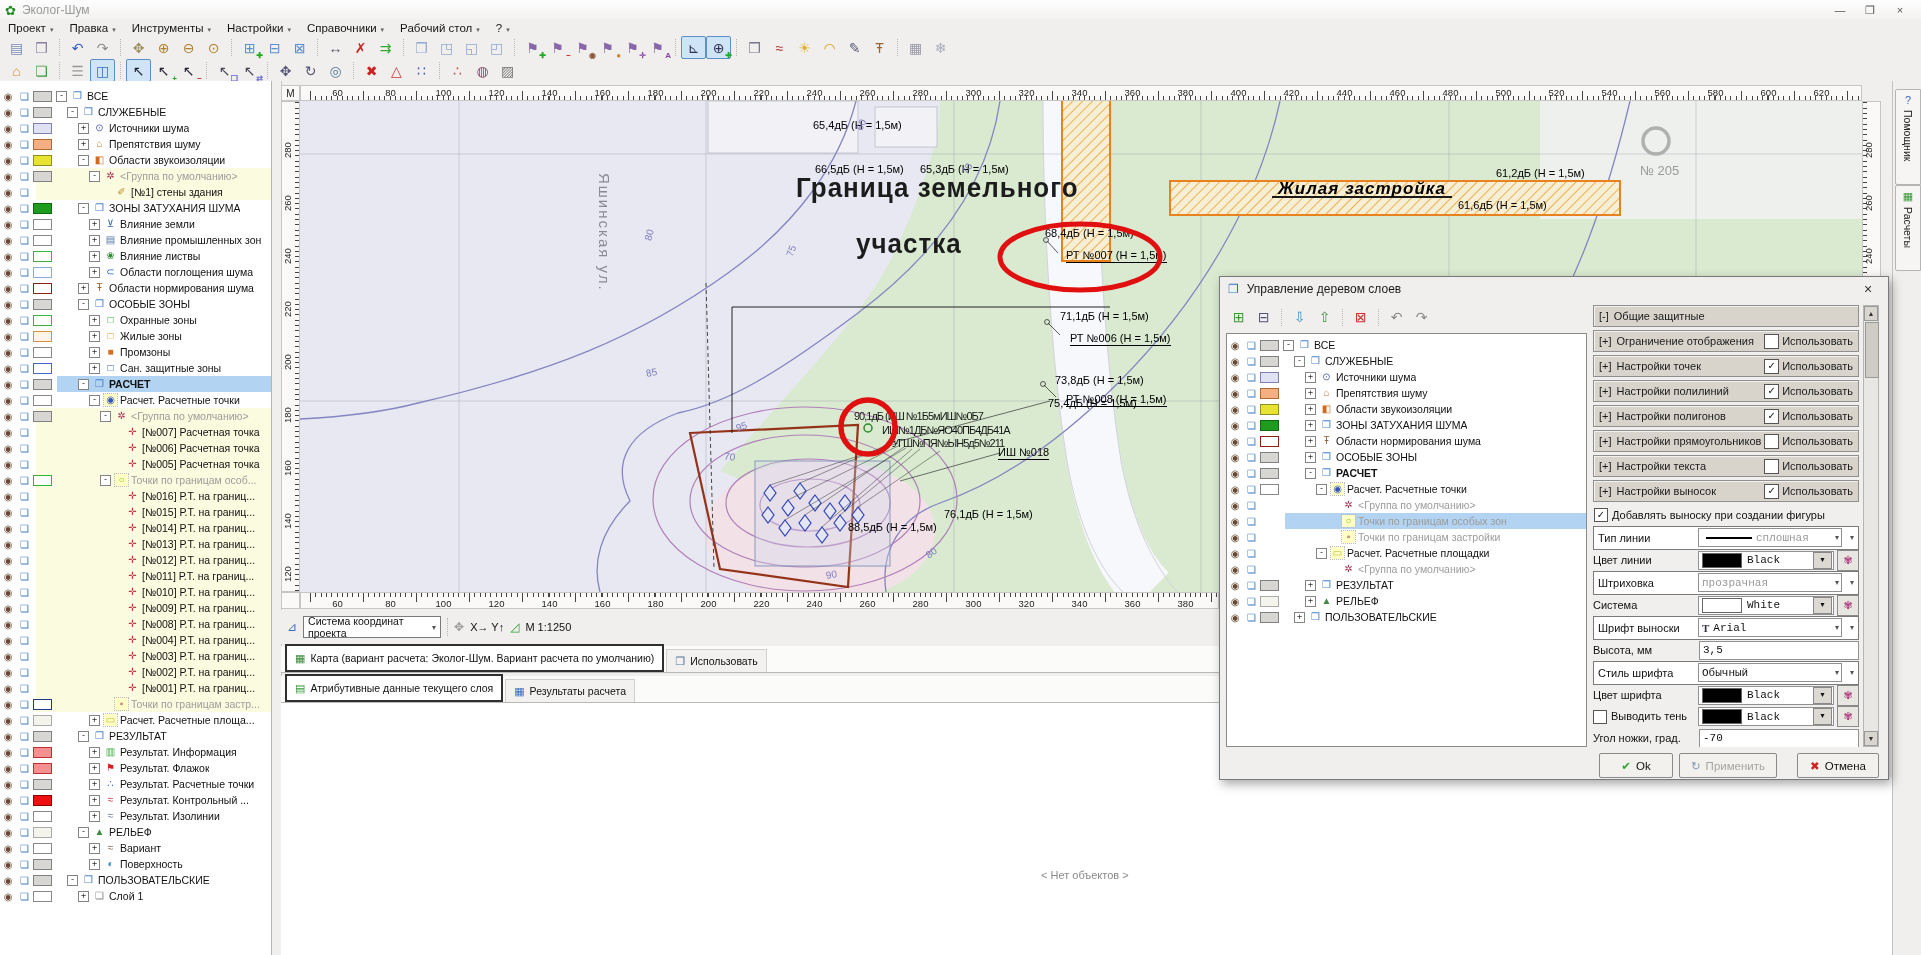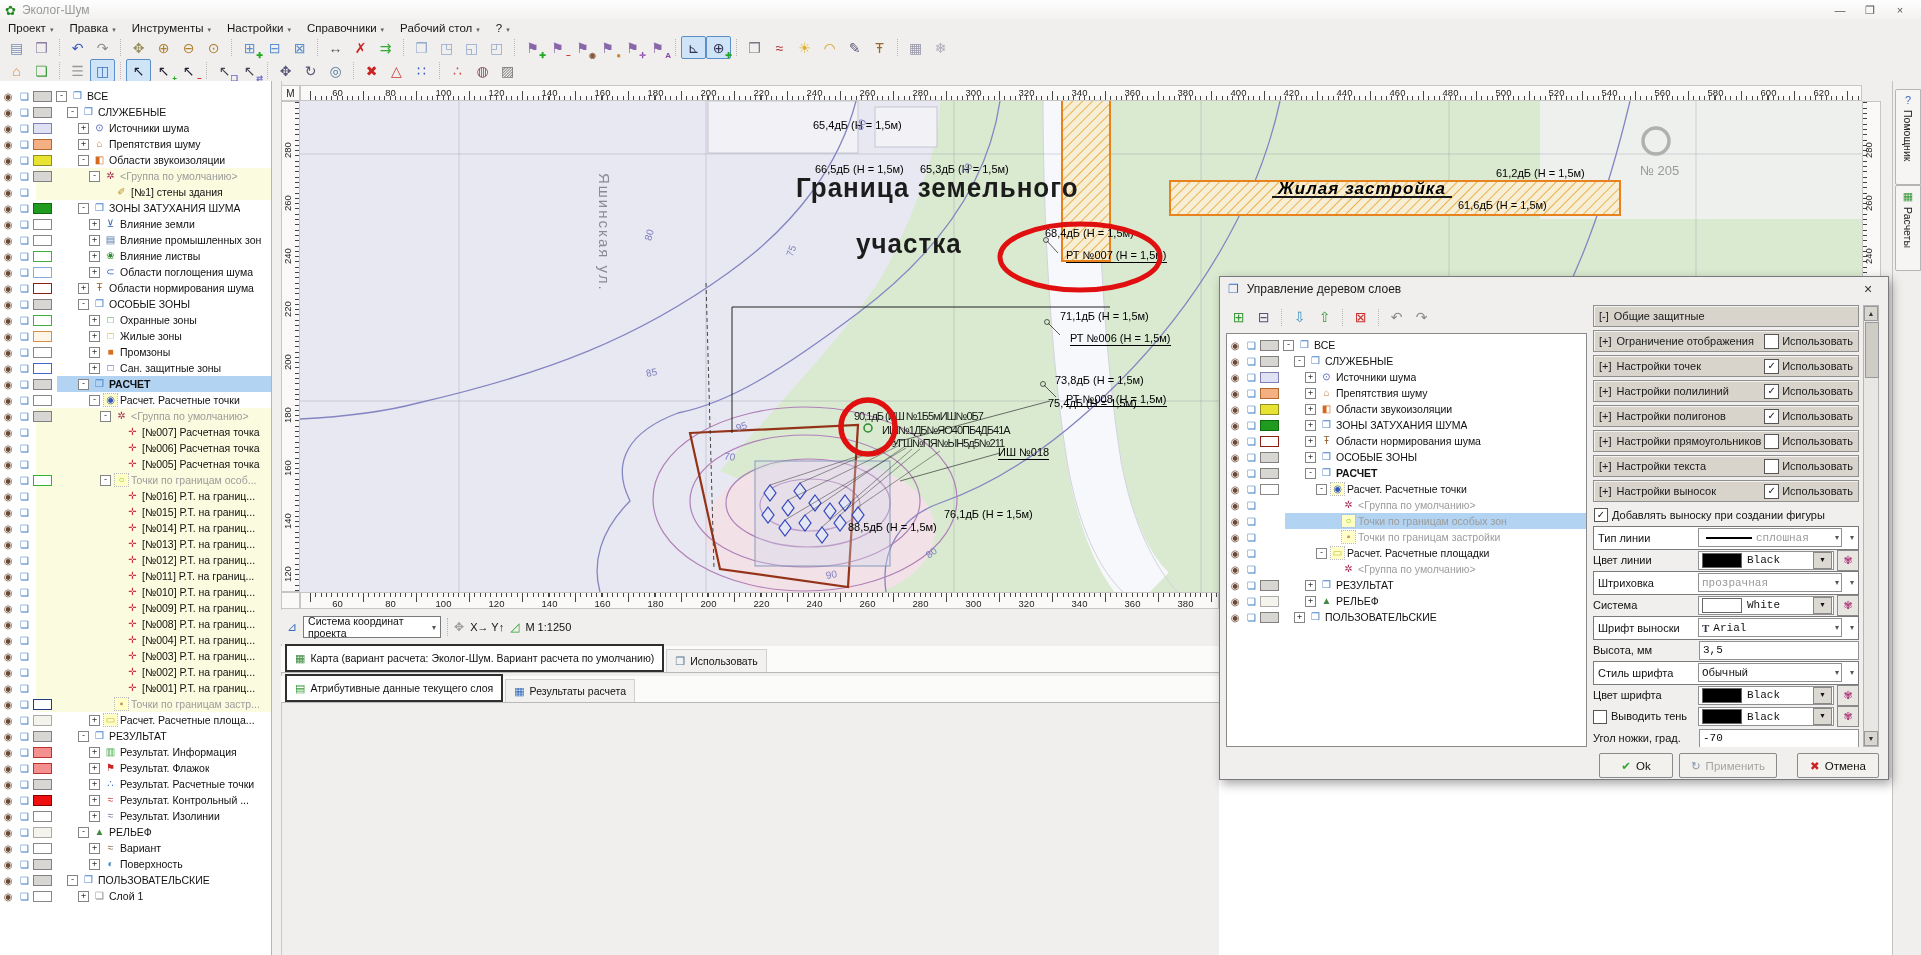--- a/index.html
+++ b/index.html
@@ -1089,20 +1089,23 @@
           <span class="tabicon" style="color: rgb(58, 154, 58);">▤</span>
           <span>Атрибутивные данные текущего слоя</span>
         </div>
         <div class="tab">
           <span class="tabicon" style="color: rgb(58, 111, 192);">▦</span>
           <span>Результаты расчета</span>
         </div>
       </div>
   </div>
 
+  <div id="contentA" class="abs" style="left:281px;top:703px;width:938px;height:252px;">
+    <span class="nomsg abs" style="left:760px;top:166px;">&lt; Нет объектов &gt;</span>
+  </div>
   <div id="contentB" class="abs" style="left:1219px;top:778px;width:673px;height:177px;"></div>
 
   <div id="rightbar" class="abs">
     <div class="vtab" style="top:8px;height:86px;">
       <span class="vt-icon" style="color:#3a6fc0;">?</span>
       <span class="vt-label">Помощник</span>
     </div>
     <div class="vtab" style="top:104px;height:76px;">
       <span class="vt-icon" style="color:#3a9a3a;">▦</span>
       <span class="vt-label">Расчеты</span>

